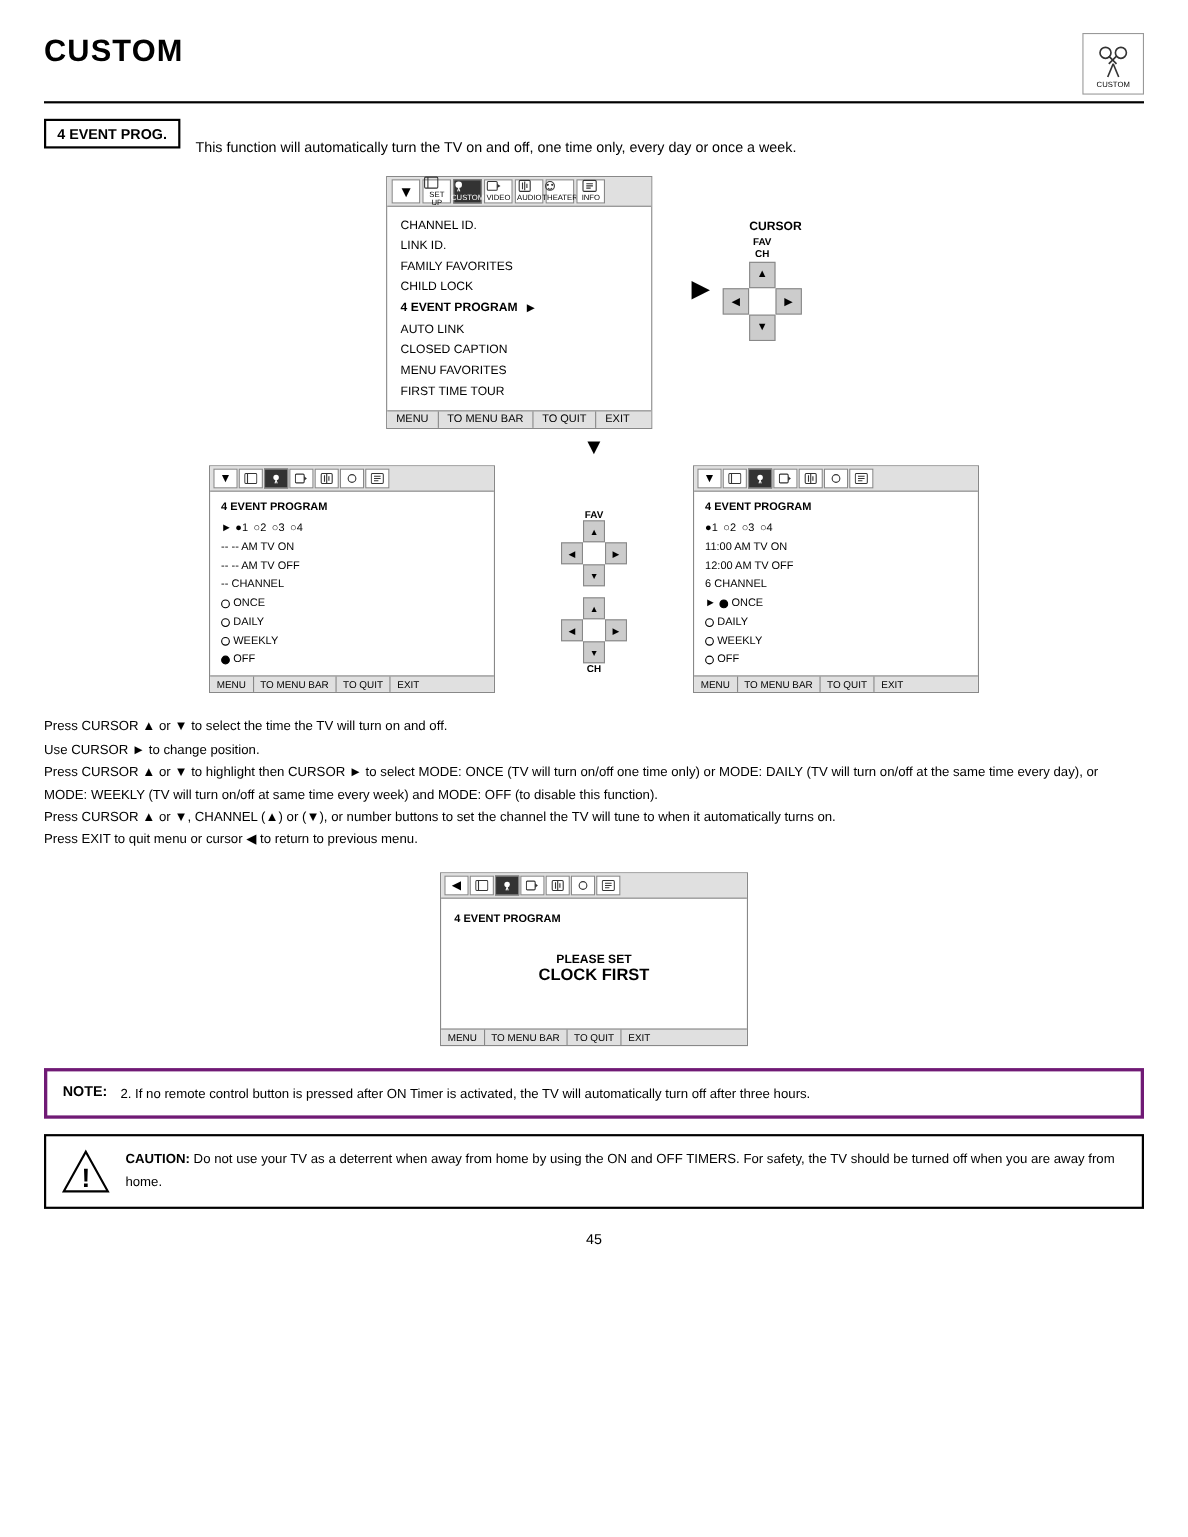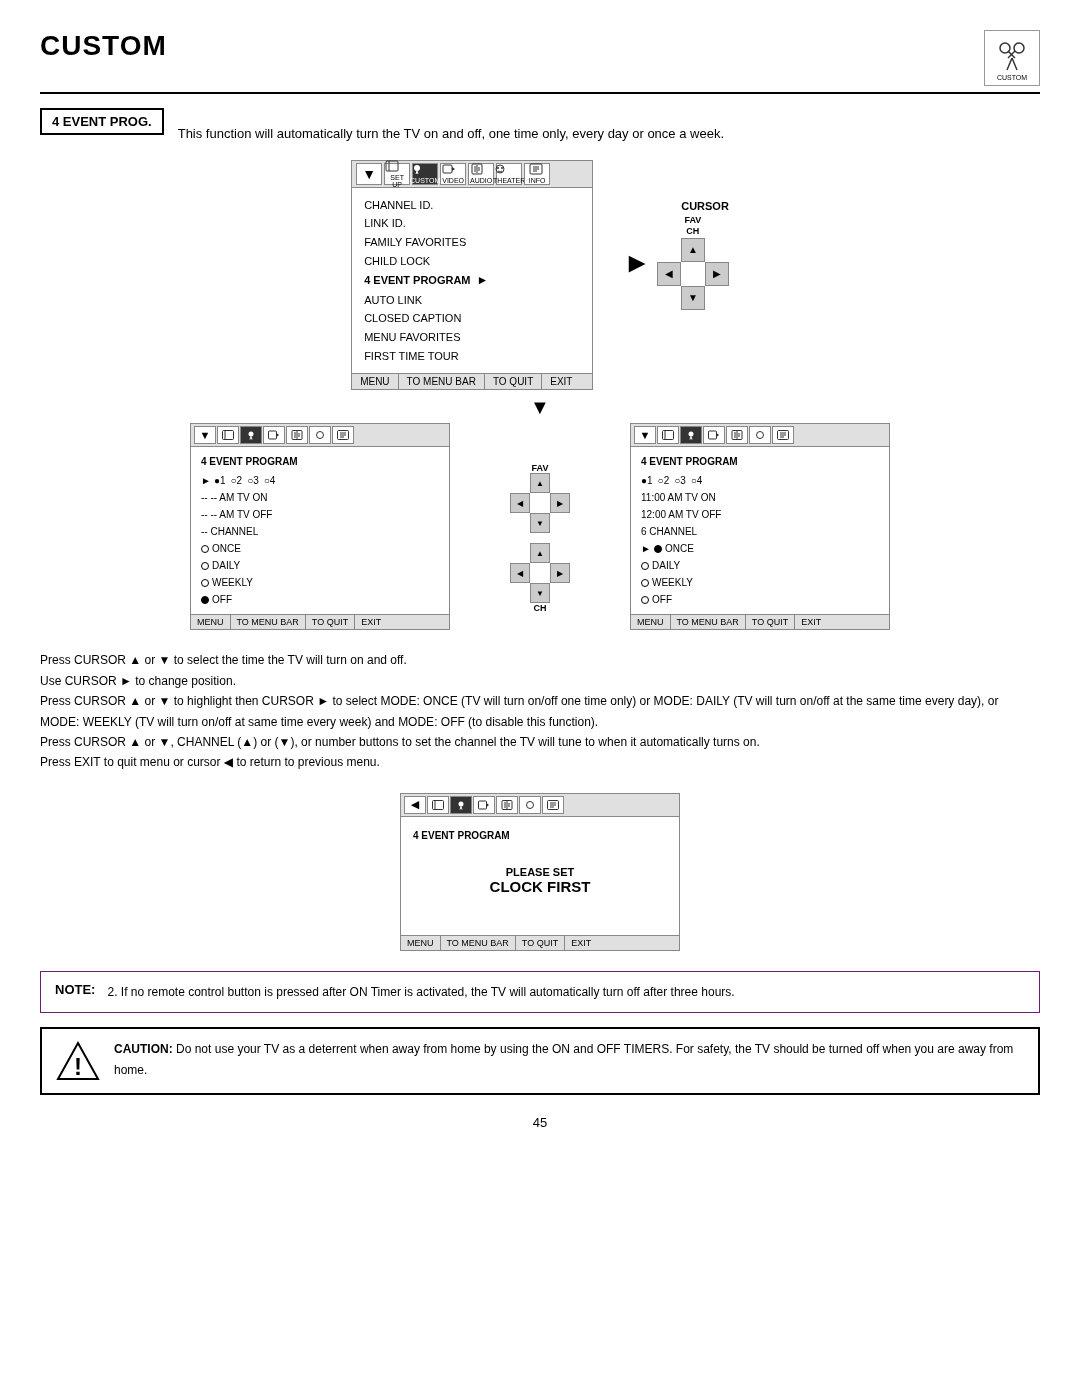--- a/index.html
+++ b/index.html
@@ -261,21 +261,21 @@
 
     
     .center-screen-wrap {
       display: flex;
       justify-content: center;
       margin-bottom: 20px;
     }
 
     
     .note-box {
-      border: 1px solid #701a75;
+      border: 3px solid #701a75;
       padding: 10px 14px;
       margin-bottom: 14px;
       display: flex;
       gap: 12px;
     }
     .note-label {
       font-weight: bold;
       white-space: nowrap;
       font-size: 13px;
     }

